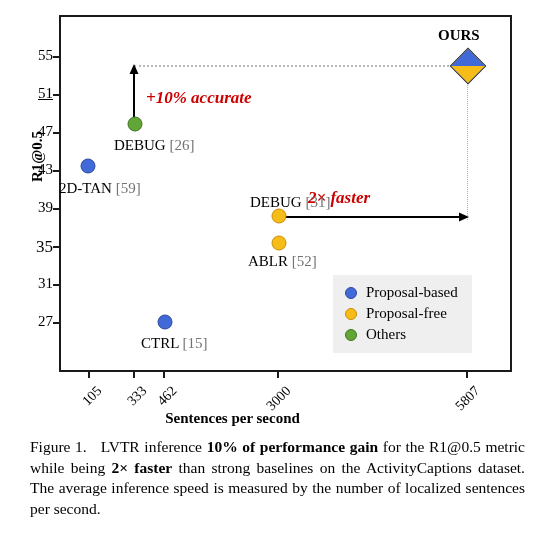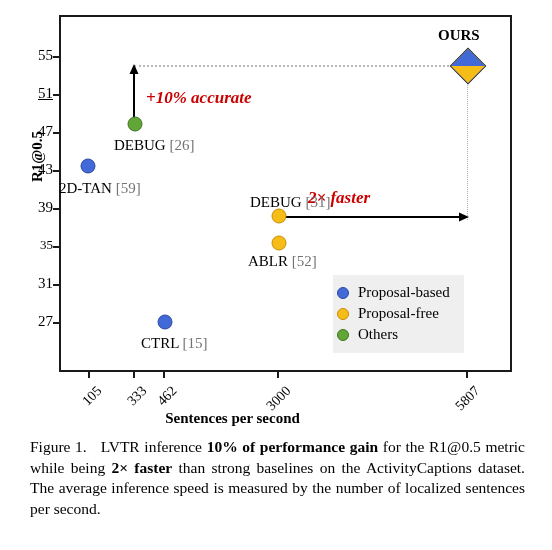--- a/index.html
+++ b/index.html
@@ -139,21 +139,21 @@
     font-weight: bold;
     font-style: italic;
     font-size: 17px;
     white-space: nowrap;
   }
 
   
   #legend {
     position: absolute;
     background: #efefef;
-    padding: 7px 14px 8px 4px;
+    padding: 7px 14px 8px 12px;
     box-sizing: border-box;
   }
   .legend-row {
     display: flex;
     align-items: center;
     height: 21px;
   }
   .legend-swatch {
     width: 12px;
     height: 12px;
@@ -187,21 +187,21 @@
 <div id="figure">
 
   <div id="y-axis-title">R1@0.5</div>
 
   <div>
     <div style="position:absolute;left:28px;top:47px;width:25px;text-align:right;font-size:15px;">55</div>
     <div style="position:absolute;left:28px;top:85px;width:25px;text-align:right;font-size:15px;text-decoration:underline;">51</div>
     <div style="position:absolute;left:28px;top:123px;width:25px;text-align:right;font-size:15px;">47</div>
     <div style="position:absolute;left:28px;top:161px;width:25px;text-align:right;font-size:15px;">43</div>
     <div style="position:absolute;left:28px;top:199px;width:25px;text-align:right;font-size:15px;">39</div>
-    <div style="position:absolute;left:28px;top:237px;width:25px;text-align:right;font-size:13px;">35</div>
+    <div style="position:absolute;left:28px;top:237px;width:25px;text-align:right;font-size:17px;">35</div>
     <div style="position:absolute;left:28px;top:275px;width:25px;text-align:right;font-size:15px;">31</div>
     <div style="position:absolute;left:28px;top:313px;width:25px;text-align:right;font-size:15px;">27</div>
 
     <div class="ytick" style="left:53px;top:56px;"></div>
     <div class="ytick" style="left:53px;top:94px;"></div>
     <div class="ytick" style="left:53px;top:132px;"></div>
     <div class="ytick" style="left:53px;top:170px;"></div>
     <div class="ytick" style="left:53px;top:208px;"></div>
     <div class="ytick" style="left:53px;top:246px;"></div>
     <div class="ytick" style="left:53px;top:284px;"></div>

